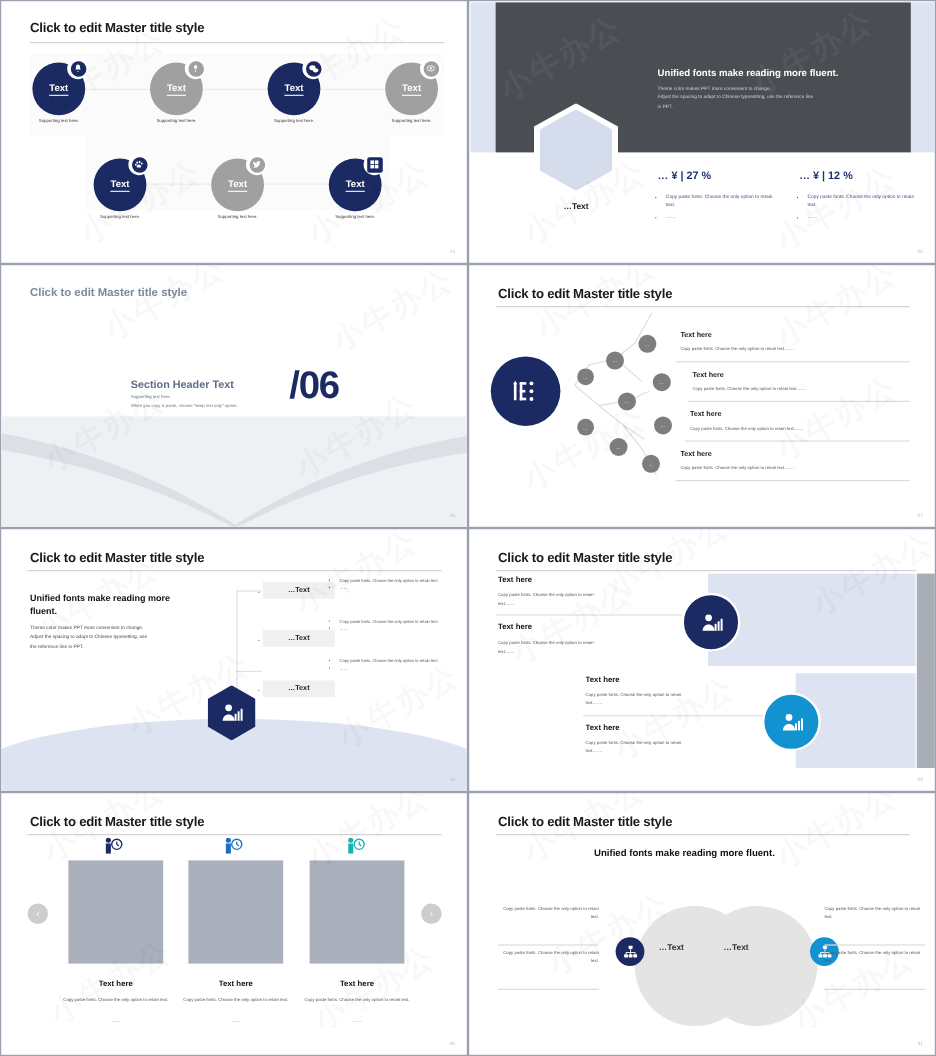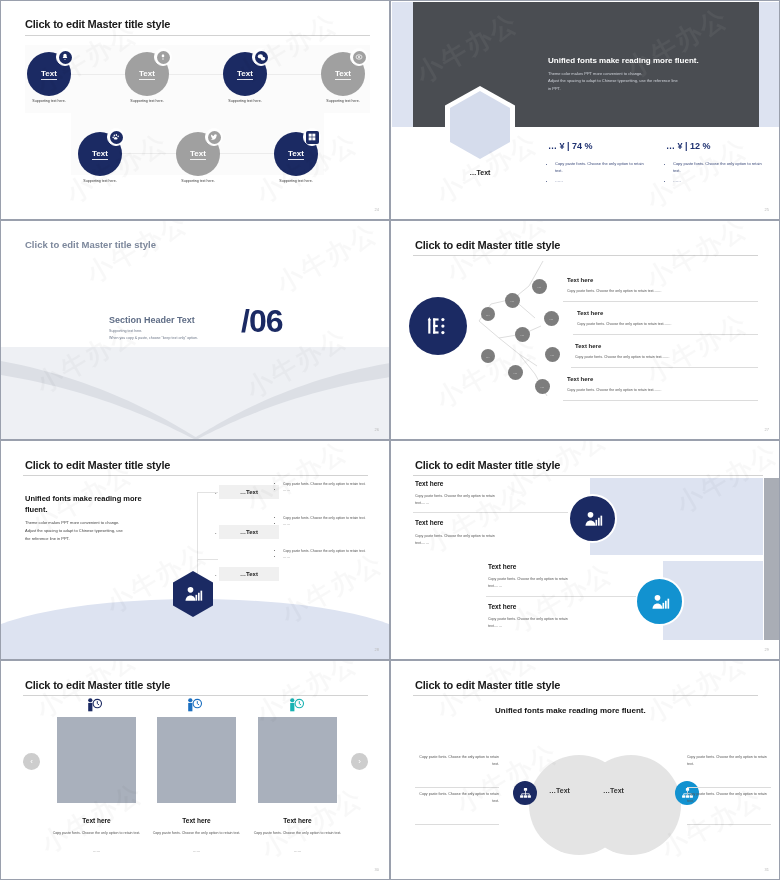--- a/index.html
+++ b/index.html
@@ -244,21 +244,21 @@
     <div class="hexwrap hexout" style="left:444px;top:0px;width:70px;height:78px;left:54px;top:85px;">
       <div class="hex"></div>
     </div>
     <div class="s2label" style="left:56px;top:168px;width:66px;text-align:center;">…Text</div>
 
     <div>
       <div class="s2stat" style="left:157px;top:140px;">
         <span>…</span>
         <span>¥</span>
         <span class="bar">|</span>
-        <span>74 %</span>
+        <span>27 %</span>
       </div>
       <div class="s2bul" style="left:157px;top:160px;width:100px;">
         <ul>
             <li>Copy paste fonts. Choose the only option to retain text.</li>
             <li>……</li>
           </ul>
       </div>
     </div>
 
     <div>

